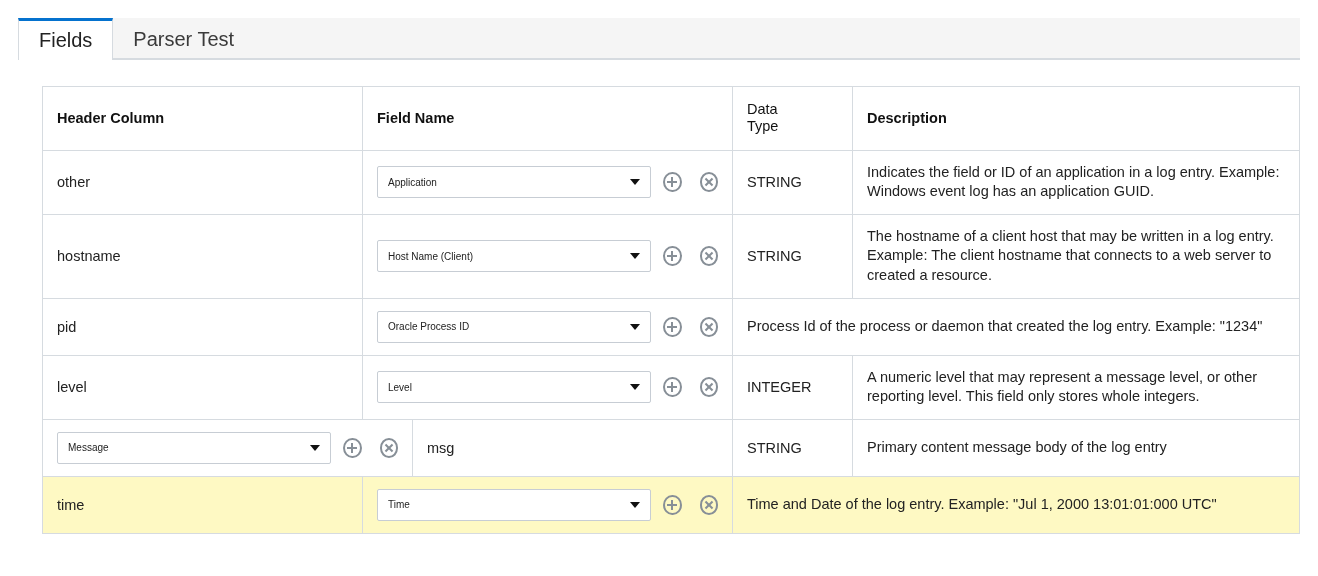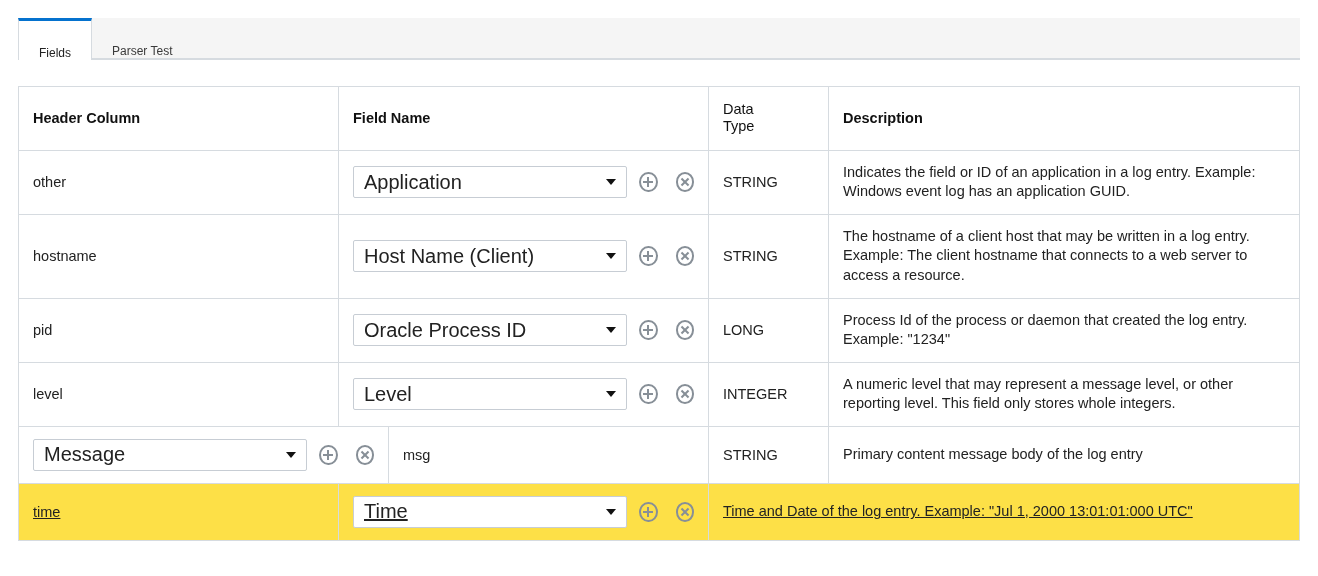--- a/index.html
+++ b/index.html
@@ -21,44 +21,45 @@
   
   .tabs {
     display: flex;
     border-bottom: 2px solid #d6dbe0;
     background: #f5f5f5;
     height: 40px;
     align-items: stretch;
   }
   .tab {
     padding: 0 20px;
-    font-size: 12px;
+    font-size: 20px;
     color: #3a3a3a;
     display: flex;
-    align-items: flex-end;
+    align-items: center;
     cursor: pointer;
     border-top: 3px solid transparent;
     position: relative;
     background: transparent;
   }
   .tab.active {
     background: #ffffff;
     border-top: 3px solid #0572ce;
     border-left: 1px solid #d6dbe0;
     border-right: 1px solid #d6dbe0;
     margin-bottom: -2px;
     color: #222;
     font-weight: 500;
   }
 
   
   .table-wrap {
     margin-top: 26px;
     border: 1px solid #d6dbe0;
     border-bottom: none;
+    margin-left: 24px;
   }
   .row {
     display: flex;
     border-bottom: 1px solid #d6dbe0;
     align-items: stretch;
   }
   .row.header {
     font-weight: 700;
     font-size: 15px;
     background: #ffffff;
@@ -78,37 +79,36 @@
     border-right: 1px solid #d6dbe0;
   }
   .cell:last-child { border-right: none; }
   .col-hc   { width: 320px; }
   .col-fn   { width: 370px; gap: 10px; }
   .col-dt   { width: 120px; font-weight: 400; }
   .col-desc { flex: 1; line-height: 1.35; }
   .row.header .col-dt { line-height: 1.2; }
 
   .row[data-highlight="true"] {
-    background: #fde047;
-    text-decoration: underline;
+    background: #fef9c3;
   }
 
   
   .combo {
     display: flex;
     align-items: center;
     justify-content: space-between;
     height: 30px;
     border: 1px solid #c7cdd4;
     border-radius: 2px;
     width: 280px;
     padding: 0 10px;
     background: #fff;
     cursor: pointer;
-    font-size: 20px;
+    font-size: 10px;
     color: #222;
   }
   .combo .caret {
     width: 0; height: 0;
     border-left: 5px solid transparent;
     border-right: 5px solid transparent;
     border-top: 6px solid #111;
   }
 
   
@@ -210,39 +210,36 @@
           <span class="caret"></span>
         </div>
         <span class="icon-btn icon-plus"></span>
         <span class="icon-btn icon-close"></span>
       </div>
     </div>
     <div class="cell col-dt">
       <span>STRING</span>
     </div>
     <div class="cell col-desc">
-      <span>The hostname of a client host that may be written in a log entry. Example: The client hostname that connects to a web server to access a resource.</span>
+      <span>The hostname of a client host that may be written in a log entry. Example: The client hostname that connects to a web server to created a resource.</span>
     </div>
   </div>
       <div class="row">
     <div class="cell col-hc">
       <span>pid</span>
     </div>
     <div class="cell col-fn">
       <div class="fn-inner">
         <div class="combo">
           <span>Oracle Process ID</span>
           <span class="caret"></span>
         </div>
         <span class="icon-btn icon-plus"></span>
         <span class="icon-btn icon-close"></span>
       </div>
-    </div>
-    <div class="cell col-dt">
-      <span>LONG</span>
     </div>
     <div class="cell col-desc">
       <span>Process Id of the process or daemon that created the log entry. Example: "1234"</span>
     </div>
   </div>
       <div class="row">
     <div class="cell col-hc">
       <span>level</span>
     </div>
     <div class="cell col-fn">

